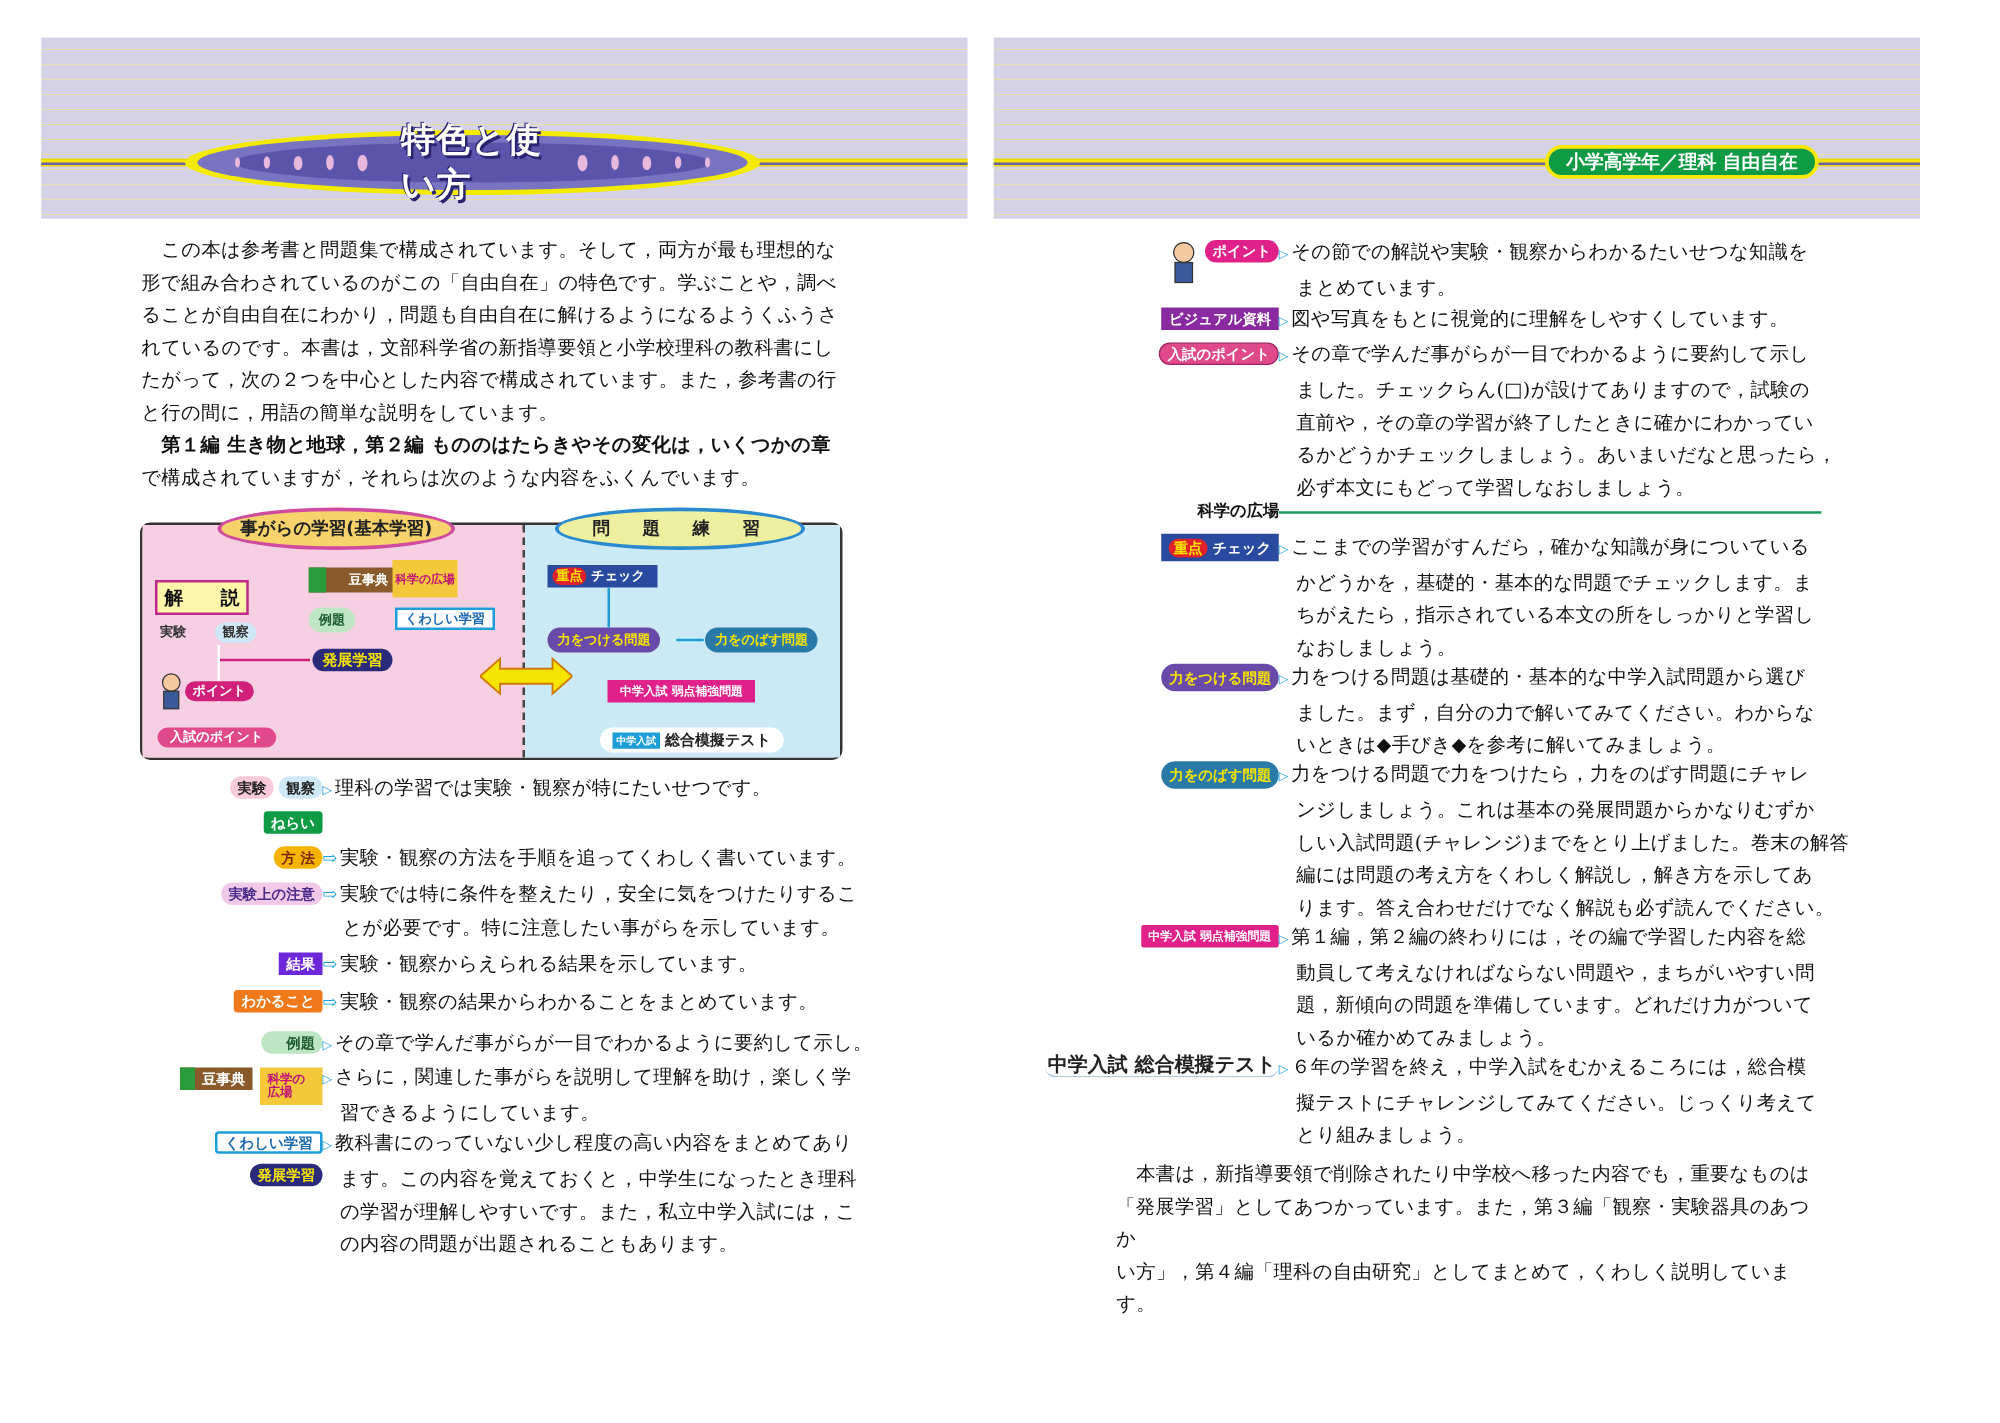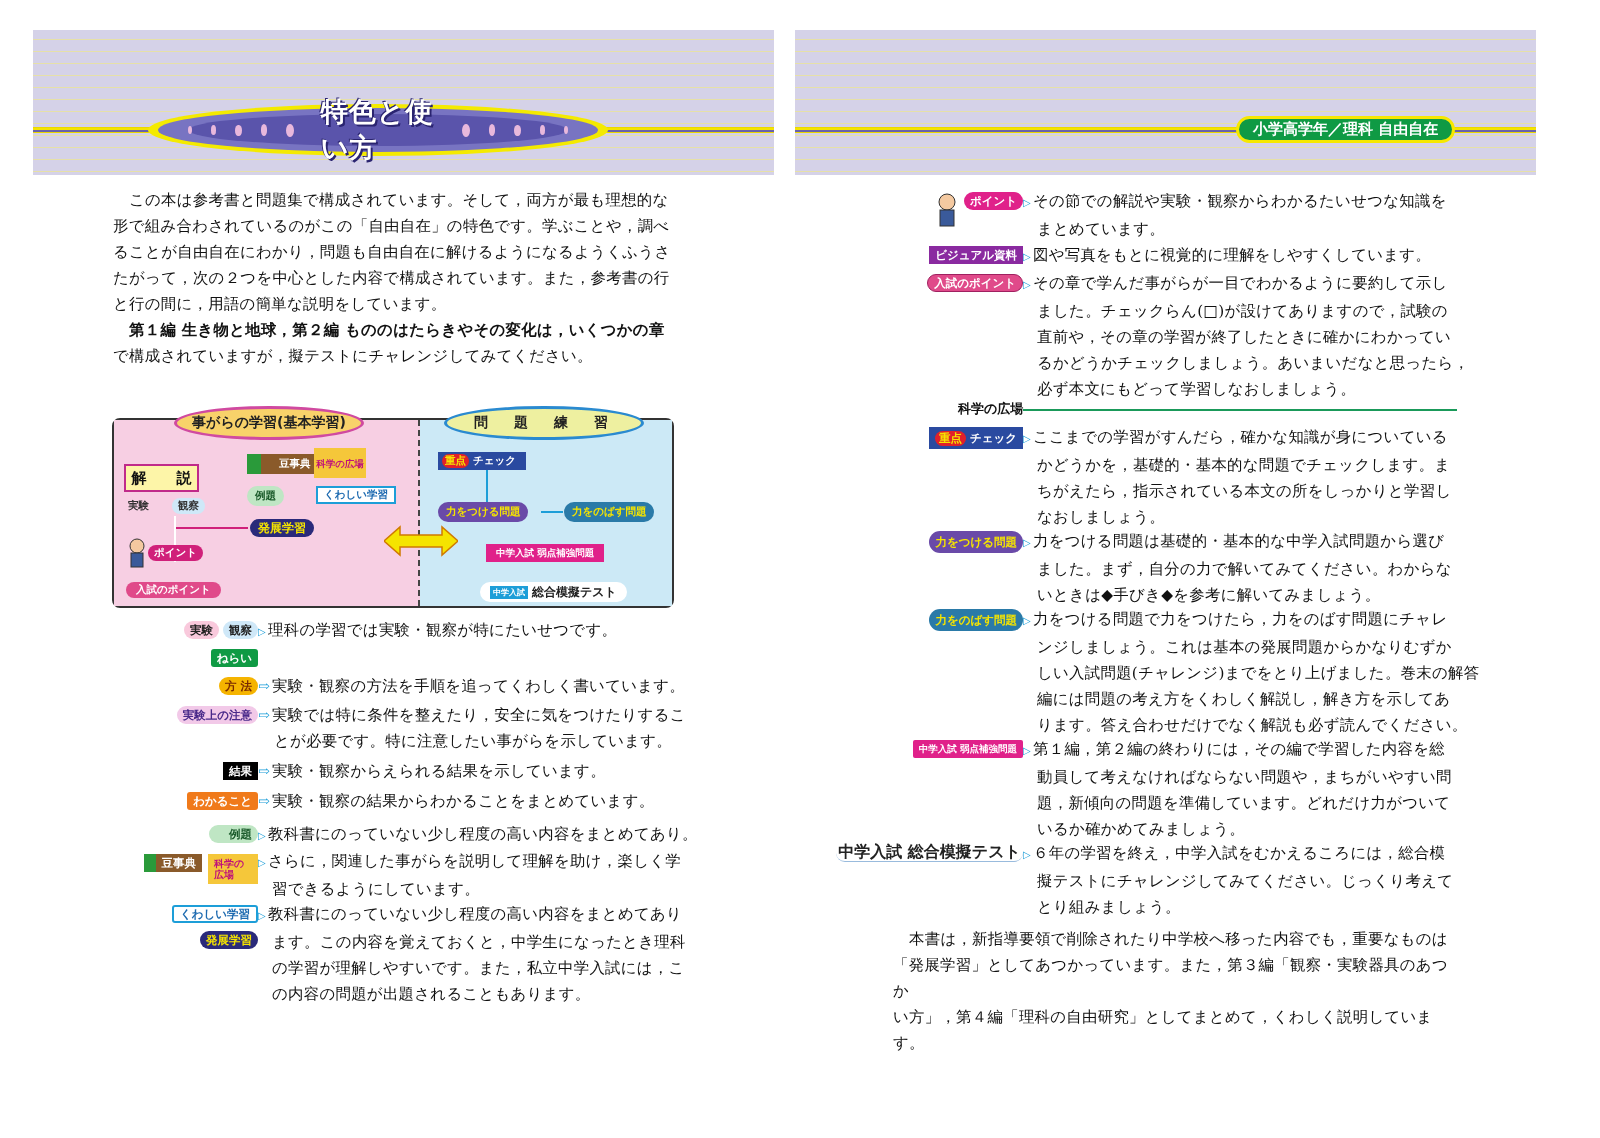--- a/index.html
+++ b/index.html
@@ -54,24 +54,25 @@
 </div>
 
 <div class="band band-right"></div>
 <div class="hline" style="left:795px;top:127px;width:741px"></div>
 <div class="series-pill">小学高学年／理科 自由自在</div>
 
 <div class="para" style="left:113px;top:187px;width:566px">
   <div style="text-indent:16px">この本は参考書と問題集で構成されています。そして，両方が最も理想的な</div>
   <div>形で組み合わされているのがこの「自由自在」の特色です。学ぶことや，調べ</div>
   <div>ることが自由自在にわかり，問題も自由自在に解けるようになるようくふうさ</div>
+  <div>れているのです。本書は，文部科学省の新指導要領と小学校理科の教科書にし</div>
   <div>たがって，次の２つを中心とした内容で構成されています。また，参考書の行</div>
   <div>と行の間に，用語の簡単な説明をしています。</div>
   <div style="text-indent:16px;font-weight:bold">第１編 生き物と地球，第２編 もののはたらきやその変化は，いくつかの章</div>
-  <div>で構成されていますが，擬テストにチャレンジしてみてください。</div>
+  <div>で構成されていますが，それらは次のような内容をふくんでいます。</div>
 </div>
 
 <div class="diagram" style="overflow:visible">
   <div class="dl">
     <div class="chip" style="left:10px;top:44px;width:75px;height:28px;background:#fdf5a8;border:2px solid #c02a8a;font-size:15px;font-family:Liberation Mono, monospace">解　　説</div>
     <div class="chip" style="left:133px;top:34px;height:20px;padding:0 6px 0 18px;background:#8a5a2a;color:#fff;border-left:14px solid #2a9a3a">豆事典</div>
     <div class="chip" style="left:200px;top:28px;width:52px;height:30px;background:#f5c73a;color:#c0127a;font-size:9.5px;white-space:normal;text-align:center;line-height:11px">科学の広場</div>
     <div class="chip" style="left:133px;top:66px;height:20px;padding:0 8px;background:#bfe6c4;border-radius:10px;color:#1a5a2a">例題</div>
     <div class="chip" style="left:202px;top:66px;height:18px;padding:0 6px;background:#fff;border:2px solid #1d9ed8;color:#1d6ab0">くわしい学習</div>
     <div class="chip" style="left:10px;top:78px;height:16px;padding:0 4px;color:#333">実験</div>
@@ -128,35 +129,35 @@
     <div class="txt"><span class="arr">⇨</span><span>実験・観察の方法を手順を追ってくわしく書いています。</span></div>
   </div>
   <div class="legend-row" style="left:112px;top:702px">
     <div style="width:146px;display:flex;justify-content:flex-end;padding-top:4px">
         <span class="tag" style="background:#f2c9e8;color:#4a2a8a">実験上の注意</span>
       </div>
     <div class="txt"><span class="arr">⇨</span><span>実験では特に条件を整えたり，安全に気をつけたりするこ</span><div style="padding-left:16px">とが必要です。特に注意したい事がらを示しています。</div></div>
   </div>
   <div class="legend-row" style="left:112px;top:758px">
     <div style="width:146px;display:flex;justify-content:flex-end;padding-top:4px">
-        <span class="tag" style="background:#000000;color:#fff;border-radius:0">結果</span>
+        <span class="tag" style="background:#6d28d9;color:#fff;border-radius:0">結果</span>
       </div>
     <div class="txt"><span class="arr">⇨</span><span>実験・観察からえられる結果を示しています。</span></div>
   </div>
   <div class="legend-row" style="left:112px;top:788px">
     <div style="width:146px;display:flex;justify-content:flex-end;padding-top:4px">
         <span class="tag" style="background:#f07a1a;color:#fff;border-radius:3px">わかること</span>
       </div>
     <div class="txt"><span class="arr">⇨</span><span>実験・観察の結果からわかることをまとめています。</span></div>
   </div>
   <div class="legend-row" style="left:112px;top:821px">
     <div style="width:146px;display:flex;justify-content:flex-end;padding-top:4px">
         <span class="tag" style="background:#bfe6c4;color:#1a5a2a;padding-left:20px">例題</span>
       </div>
-    <div class="txt"><span class="tri">▷</span><span>教科書にのっていない少し程度の高い内容をまとめてあり。</span></div>
+    <div class="txt"><span class="tri">▷</span><span>その章で学んだ事がらが一目でわかるように要約して示し。</span></div>
   </div>
   <div class="legend-row" style="left:112px;top:848px">
     <div style="width:146px;display:flex;justify-content:flex-end;gap:6px;padding-top:6px">
       <span class="tag" style="background:#8a5a2a;color:#fff;border-radius:0;border-left:12px solid #2a9a3a">豆事典</span>
       <span class="tag" style="background:#f5c73a;color:#c0127a;border-radius:0;height:30px;width:50px;font-size:10px;white-space:normal;line-height:11px">科学の広場</span>
     </div>
     <div class="txt"><span class="tri">▷</span><span>さらに，関連した事がらを説明して理解を助け，楽しく学</span><div style="padding-left:14px">習できるようにしています。</div></div>
   </div>
   <div class="legend-row" style="left:112px;top:901px">
     <div style="width:146px;display:flex;flex-direction:column;align-items:flex-end;gap:8px;padding-top:4px">

